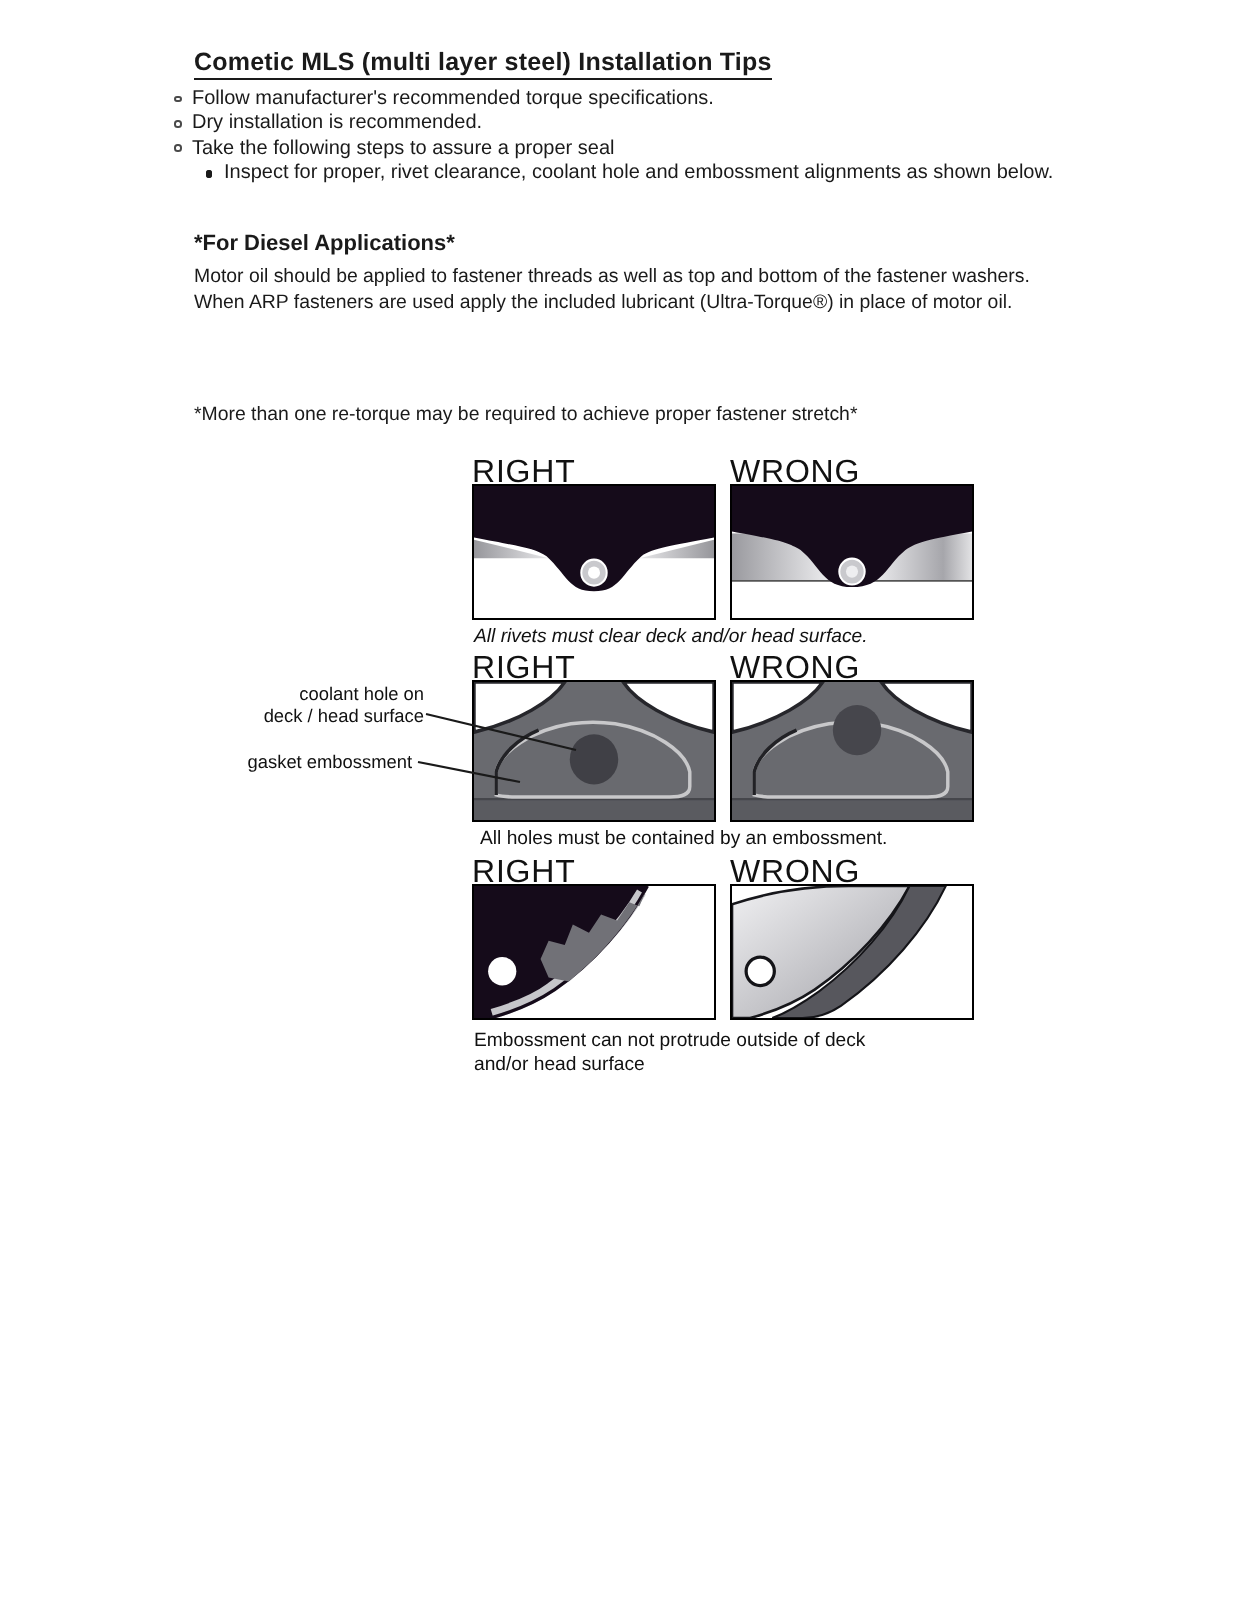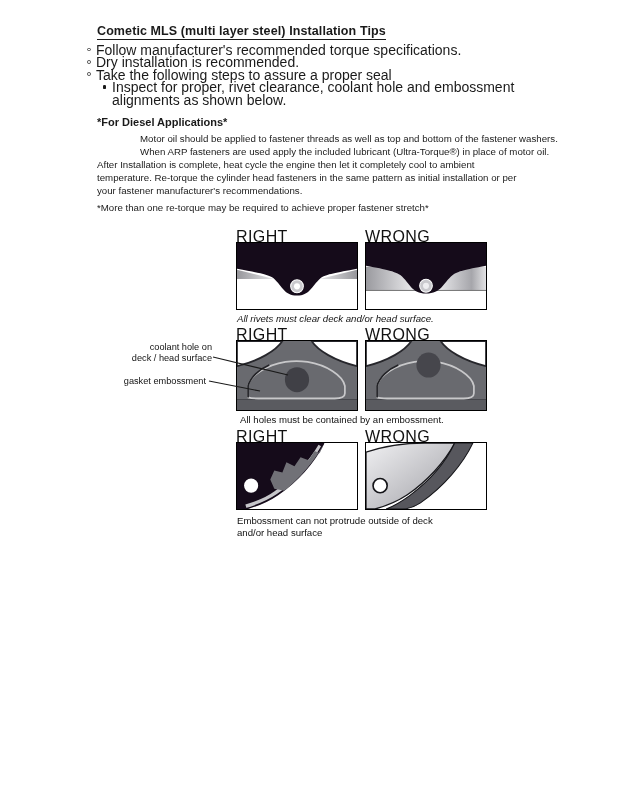--- a/index.html
+++ b/index.html
@@ -2,30 +2,30 @@
 <html><head>
 <meta charset="utf-8">
 <style>
   html,body{margin:0;padding:0;background:#fff;}
   .page{position:relative;width:618px;height:562px;background:#ffffff;overflow:hidden;
         font-family:"Liberation Sans",sans-serif;color:#1a1a1a;}
 
   .title{position:absolute;left:97px;top:24px;font-size:12.5px;font-weight:bold;
          letter-spacing:.1px;border-bottom:1.7px solid #1a1a1a;padding-bottom:1px;}
 
-  .tips{position:absolute;left:87px;top:44px;font-size:14px;line-height:12.4px;width:460px;}
+  .tips{position:absolute;left:87px;top:44px;font-size:10px;line-height:12.4px;width:460px;}
   .tip{position:relative;padding-left:9px;}
   .tip .marker{position:absolute;left:0;top:3.6px;width:3.6px;height:3.6px;border:1px solid #4a4a4a;
         border-radius:50%;box-sizing:border-box;background:#fff;}
   .subtip{position:relative;margin-left:16px;padding-left:9px;}
   .subtip .marker{position:absolute;left:0;top:4.2px;width:3.4px;height:3.4px;background:#1a1a1a;border-radius:50%;}
 
   .diesel-head{position:absolute;left:97px;top:116px;font-size:11px;font-weight:bold;}
   .para{position:absolute;left:97px;width:426px;font-size:9.7px;line-height:12.9px;}
-  .para-1{top:133px;margin-left:43px;} .para-2{top:159px;} .para-3{top:202px;}
+  .para-1{top:133px;} .para-2{top:159px;} .para-3{top:202px;}
 
   .dg-label{position:absolute;width:122px;text-align:left;font-size:16px;letter-spacing:.4px;color:#111;}
   .dg-box{position:absolute;width:122px;border:1.7px solid #000;box-sizing:border-box;background:#fff;}
   .dg-box svg{display:block;width:100%;height:100%;}
   .row1{height:68px;top:242px;} .row2{height:71px;top:340px;} .row3{height:68px;top:442px;}
   .colL{left:236px;} .colR{left:365px;}
   .lab1{top:228px;} .lab2{top:326px;} .lab3{top:428px;}
   .dg-caption{position:absolute;font-size:9.6px;line-height:11.6px;color:#111;}
   .cap1{left:237px;top:313px;font-style:italic;} .cap2{left:240px;top:414px;} .cap3{left:237px;top:515px;width:225px;}
 
@@ -64,21 +64,20 @@
       <span class="marker"></span>
     </div>
     <div class="subtip">
       <span class="marker"></span>
       <span>Inspect for proper, rivet clearance, coolant hole and embossment alignments as shown below.</span>
     </div>
   </div>
 
   <div class="diesel-head">*For Diesel Applications*</div>
   <div class="para para-1">Motor oil should be applied to fastener threads as well as top and bottom of the fastener washers. When ARP fasteners are used apply the included lubricant (Ultra-Torque®) in place of motor oil.</div>
-  <div class="para para-2">After Installation is complete, heat cycle the engine then let it completely cool to ambient temperature. Re-torque the cylinder head fasteners in the same pattern as initial installation or per your fastener manufacturer's recommendations.</div>
   <div class="para para-3">*More than one re-torque may be required to achieve proper fastener stretch*</div>
 
   <div class="dg-label lab1 colL">RIGHT</div>
   <div class="dg-label lab1 colR">WRONG</div>
 
   <div class="dg-box row1 colL">
     <svg viewBox="0 0 119 64" preserveAspectRatio="none">
       <defs>
         <linearGradient id="gwL" x1="0" y1="0" x2="1" y2="0">
           <stop offset="0" stop-color="#96969b"></stop>

